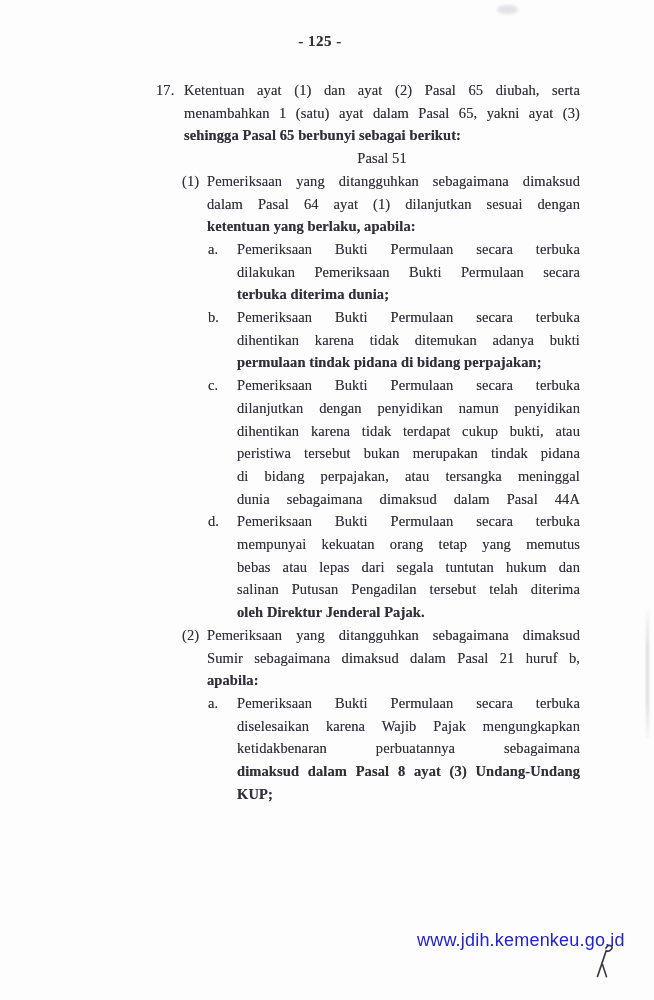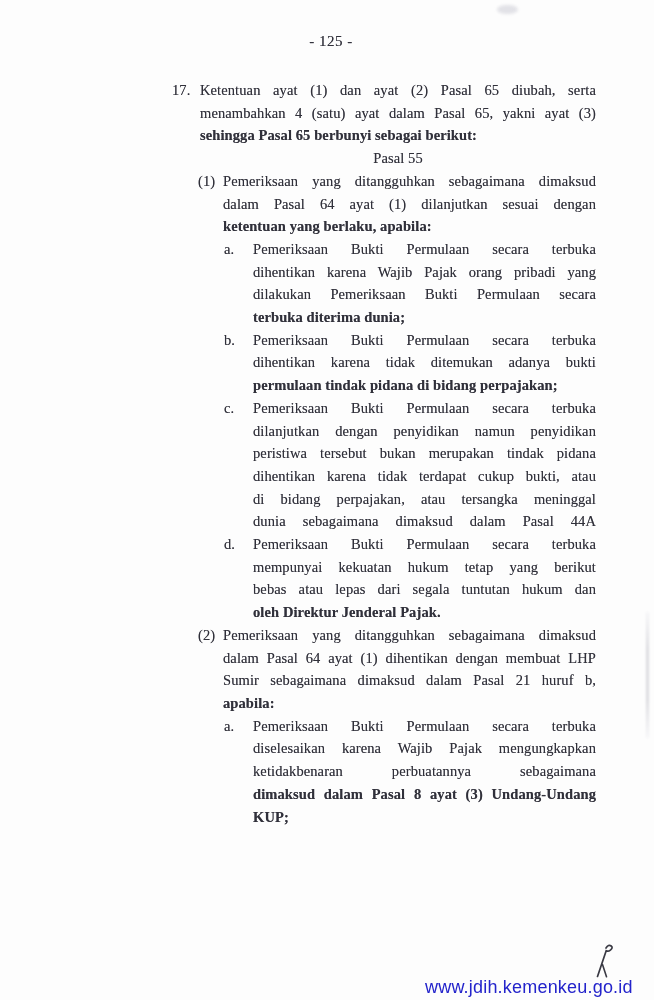--- a/index.html
+++ b/index.html
@@ -9,31 +9,32 @@
     height: 1000px;
     background: #fdfdfd;
     overflow: hidden;
     font-family: "Liberation Serif", "DejaVu Serif", serif;
     color: #30303a;
   }
   
   .pagenum {
     position: absolute;
     top: 33px;
-    left: 256px;
+    left: 245px;
     width: 150px;
     text-align: center;
     font-size: 15px;
     letter-spacing: 0.5px;
     text-shadow: 0 0 0.5px rgba(48,48,58,0.55);
+    font-weight: bold;
   }
   
   .textcol {
     position: absolute;
-    left: 200px;
+    left: 184px;
     top: 79px;
     width: 396px;
     font-size: 14.5px;
     line-height: 22.7px;
     letter-spacing: 0.1px;
     text-shadow: 0 0 0.5px rgba(48,48,58,0.55);
   }
   .jline {
     text-align: justify;
     text-align-last: justify;
@@ -51,27 +52,26 @@
   .clause { position: relative; }
   .cmark { position: absolute; left: -2px; top: 0; }
   .cbody { margin-left: 23px; }
   .letter { position: relative; }
   .lmark { position: absolute; left: 1px; top: 0; }
   .lbody { margin-left: 30px; }
   
   .footer-url {
     position: absolute;
     left: 417px;
-    top: 977px;
+    top: 930px;
     font-family: "Liberation Sans", "DejaVu Sans", sans-serif;
     font-size: 18px;
     color: #2323cb;
     text-decoration: none;
     letter-spacing: 0.2px;
-    margin-left: 8px;
   }
   
   .pen-mark { position: absolute; left: 589px; top: 940px; }
   .smudge {
     position: absolute;
     left: 497px;
     top: 5px;
     width: 21px;
     height: 9px;
     background: #e2e2e7;
@@ -95,81 +95,80 @@
 
   <div class="smudge"></div>
 
   <div class="pagenum">- 125 -</div>
 
   <div class="textcol">
 
     <div class="para">
       <span class="m17">17.</span>
       <div class="jline">Ketentuan ayat (1) dan ayat (2) Pasal 65 diubah, serta</div>
-      <div class="jline">menambahkan 4 (satu) ayat dalam Pasal 65, yakni ayat (3)</div>
+      <div class="jline">menambahkan 1 (satu) ayat dalam Pasal 65, yakni ayat (3)</div>
       <div class="jline last">sehingga Pasal 65 berbunyi sebagai berikut:</div>
     </div>
 
-    <div class="heading">Pasal 55</div>
+    <div class="heading">Pasal 51</div>
 
     <div class="clause">
       <span class="cmark">(1)</span>
       <div class="cbody">
         <div class="jline">Pemeriksaan yang ditangguhkan sebagaimana dimaksud</div>
         <div class="jline">dalam Pasal 64 ayat (1) dilanjutkan sesuai dengan</div>
         <div class="jline last">ketentuan yang berlaku, apabila:</div>
 
         <div class="letter">
           <span class="lmark">a.</span>
           <div class="lbody">
             <div class="jline">Pemeriksaan Bukti Permulaan secara terbuka</div>
-            <div class="jline">dihentikan karena Wajib Pajak orang pribadi yang</div>
             <div class="jline">dilakukan Pemeriksaan Bukti Permulaan secara</div>
             <div class="jline last">terbuka diterima dunia;</div>
           </div>
         </div>
 
         <div class="letter">
           <span class="lmark">b.</span>
           <div class="lbody">
             <div class="jline">Pemeriksaan Bukti Permulaan secara terbuka</div>
             <div class="jline">dihentikan karena tidak ditemukan adanya bukti</div>
             <div class="jline last">permulaan tindak pidana di bidang perpajakan;</div>
           </div>
         </div>
 
         <div class="letter">
           <span class="lmark">c.</span>
           <div class="lbody">
             <div class="jline">Pemeriksaan Bukti Permulaan secara terbuka</div>
             <div class="jline">dilanjutkan dengan penyidikan namun penyidikan</div>
+            <div class="jline">dihentikan karena tidak terdapat cukup bukti, atau</div>
             <div class="jline">peristiwa tersebut bukan merupakan tindak pidana</div>
-            <div class="jline">dihentikan karena tidak terdapat cukup bukti, atau</div>
             <div class="jline">di bidang perpajakan, atau tersangka meninggal</div>
             <div class="jline">dunia sebagaimana dimaksud dalam Pasal 44A</div>
           </div>
         </div>
 
         <div class="letter">
           <span class="lmark">d.</span>
           <div class="lbody">
             <div class="jline">Pemeriksaan Bukti Permulaan secara terbuka</div>
-            <div class="jline">mempunyai kekuatan hukum tetap yang berikut</div>
+            <div class="jline">mempunyai kekuatan orang tetap yang memutus</div>
             <div class="jline">bebas atau lepas dari segala tuntutan hukum dan</div>
+            <div class="jline">salinan Putusan Pengadilan tersebut telah diterima</div>
             <div class="jline last">oleh Direktur Jenderal Pajak.</div>
           </div>
         </div>
       </div>
     </div>
 
     <div class="clause">
       <span class="cmark">(2)</span>
       <div class="cbody">
         <div class="jline">Pemeriksaan yang ditangguhkan sebagaimana dimaksud</div>
-        <div class="jline">dalam Pasal 64 ayat (1) dihentikan dengan membuat LHP</div>
         <div class="jline">Sumir sebagaimana dimaksud dalam Pasal 21 huruf b,</div>
         <div class="jline last">apabila:</div>
 
         <div class="letter">
           <span class="lmark">a.</span>
           <div class="lbody">
             <div class="jline">Pemeriksaan Bukti Permulaan secara terbuka</div>
             <div class="jline">diselesaikan karena Wajib Pajak mengungkapkan</div>
             <div class="jline">ketidakbenaran perbuatannya sebagaimana</div>
             <div class="jline last">dimaksud dalam Pasal 8 ayat (3) Undang-Undang KUP;</div>

